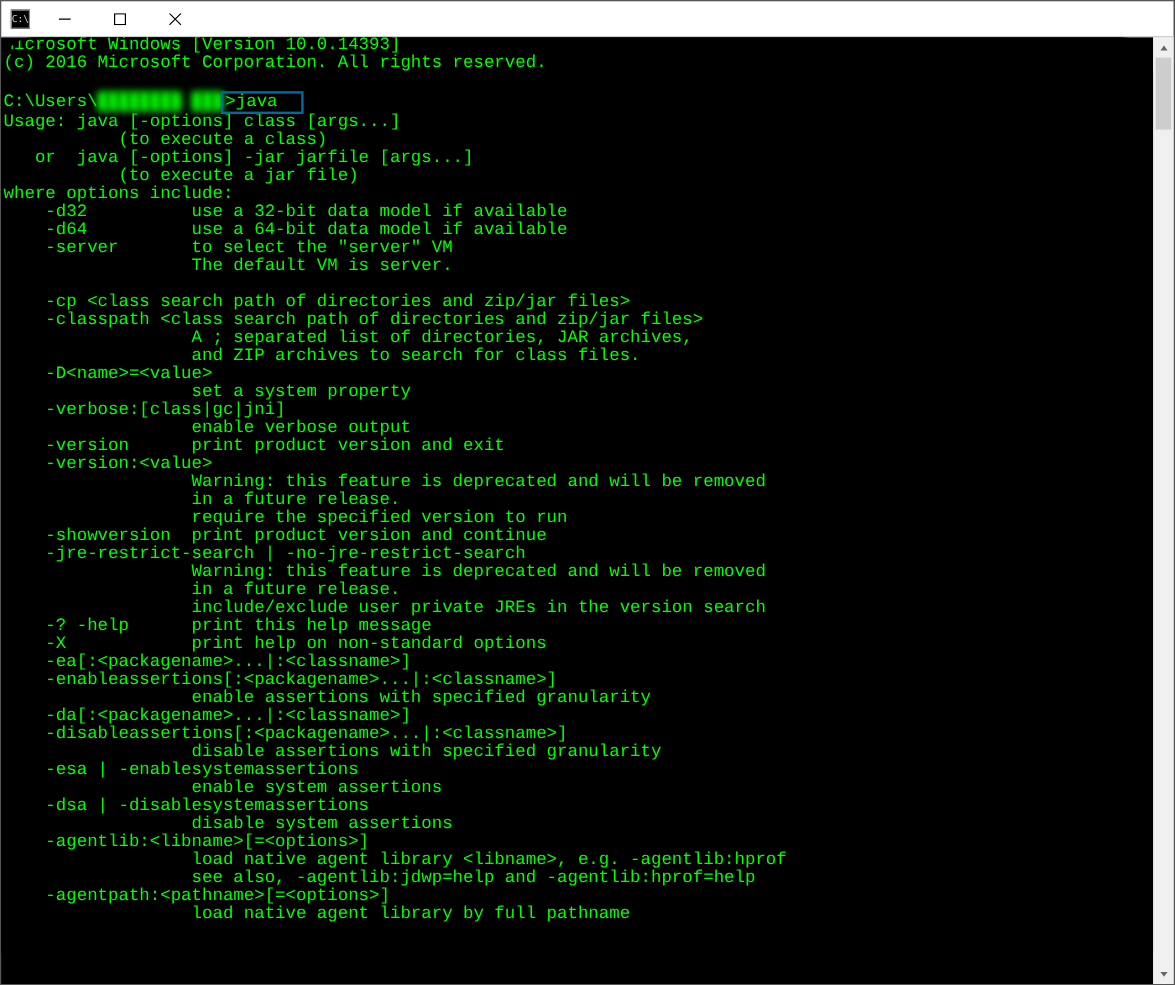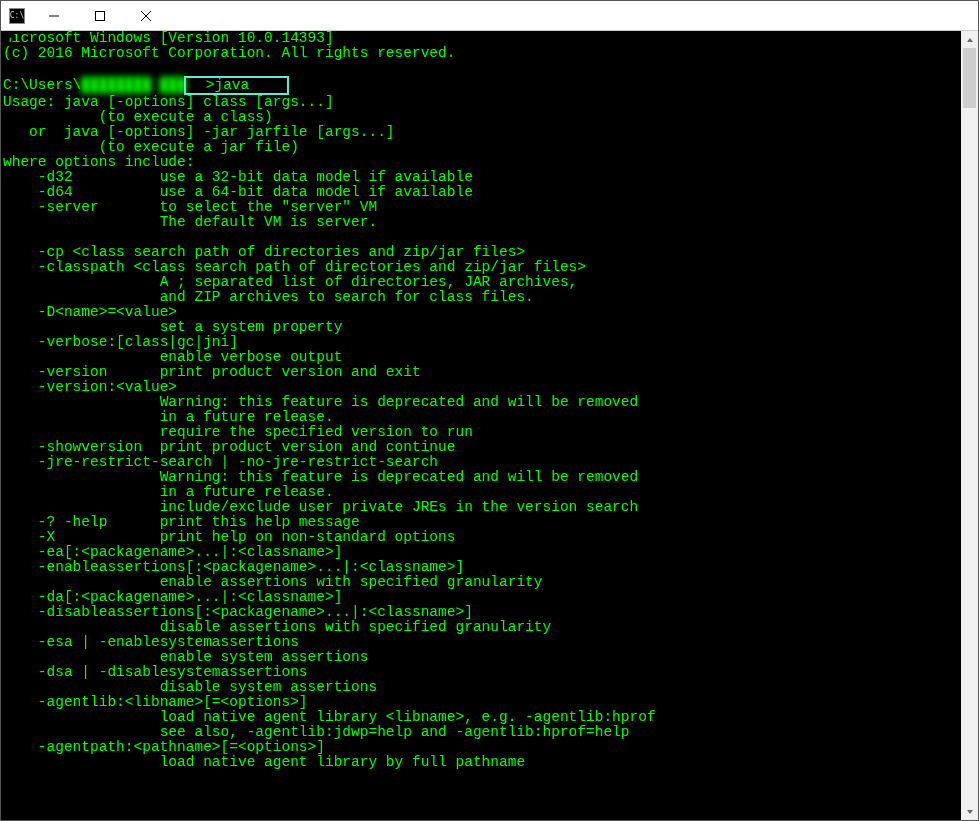--- a/index.html
+++ b/index.html
@@ -81,22 +81,22 @@
   }
 
   .prompt-line { position: relative; display: inline-block; }
   .blur {
     display: inline-block;
     color: transparent;
     text-shadow: 0 0 6px #00ff00;
     user-select: none;
   }
   .red-box {
-    border: 2px solid #5eead4;
-    padding: 0 20px;
+    border: 2px solid #0369a1;
+    padding: 0 2px;
     display: inline-block;
     margin-left: -2px;
   }
 </style>
 </head>
 <body>
 
 <div class="window">
   <div class="titlebar">
     <div class="app-icon">

